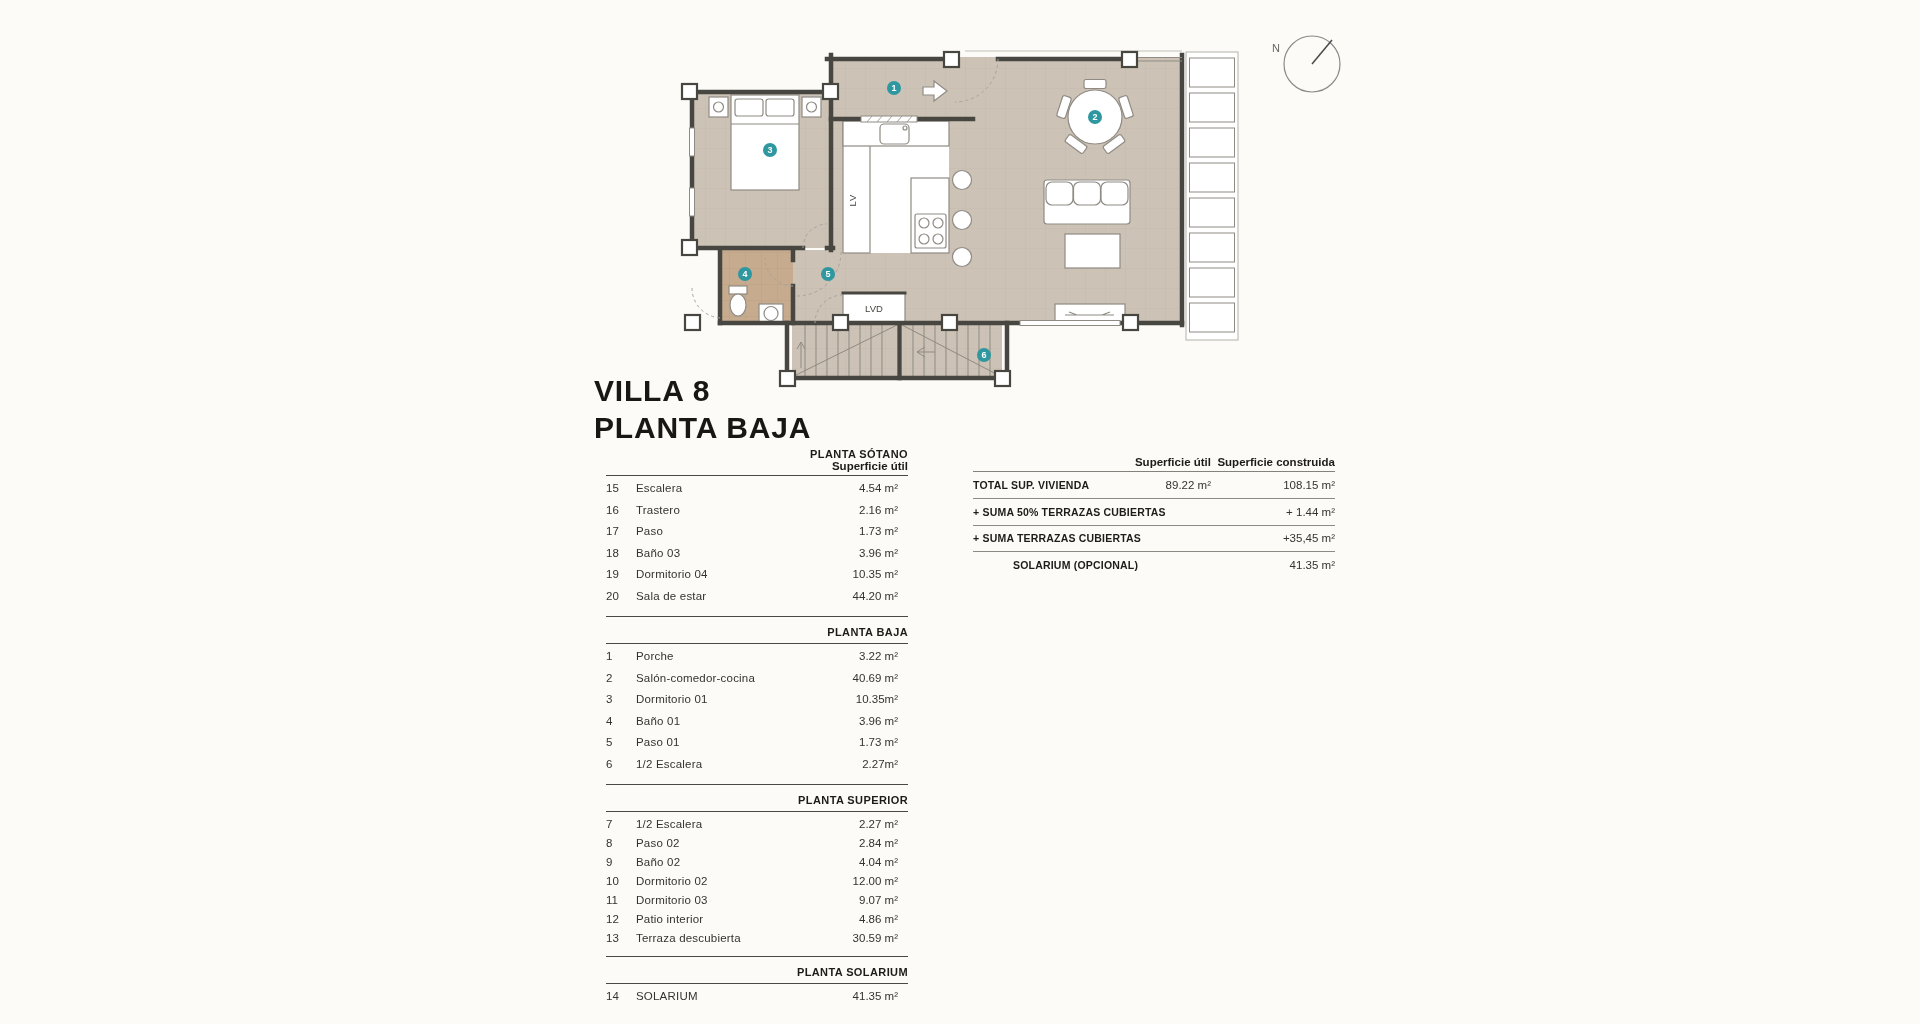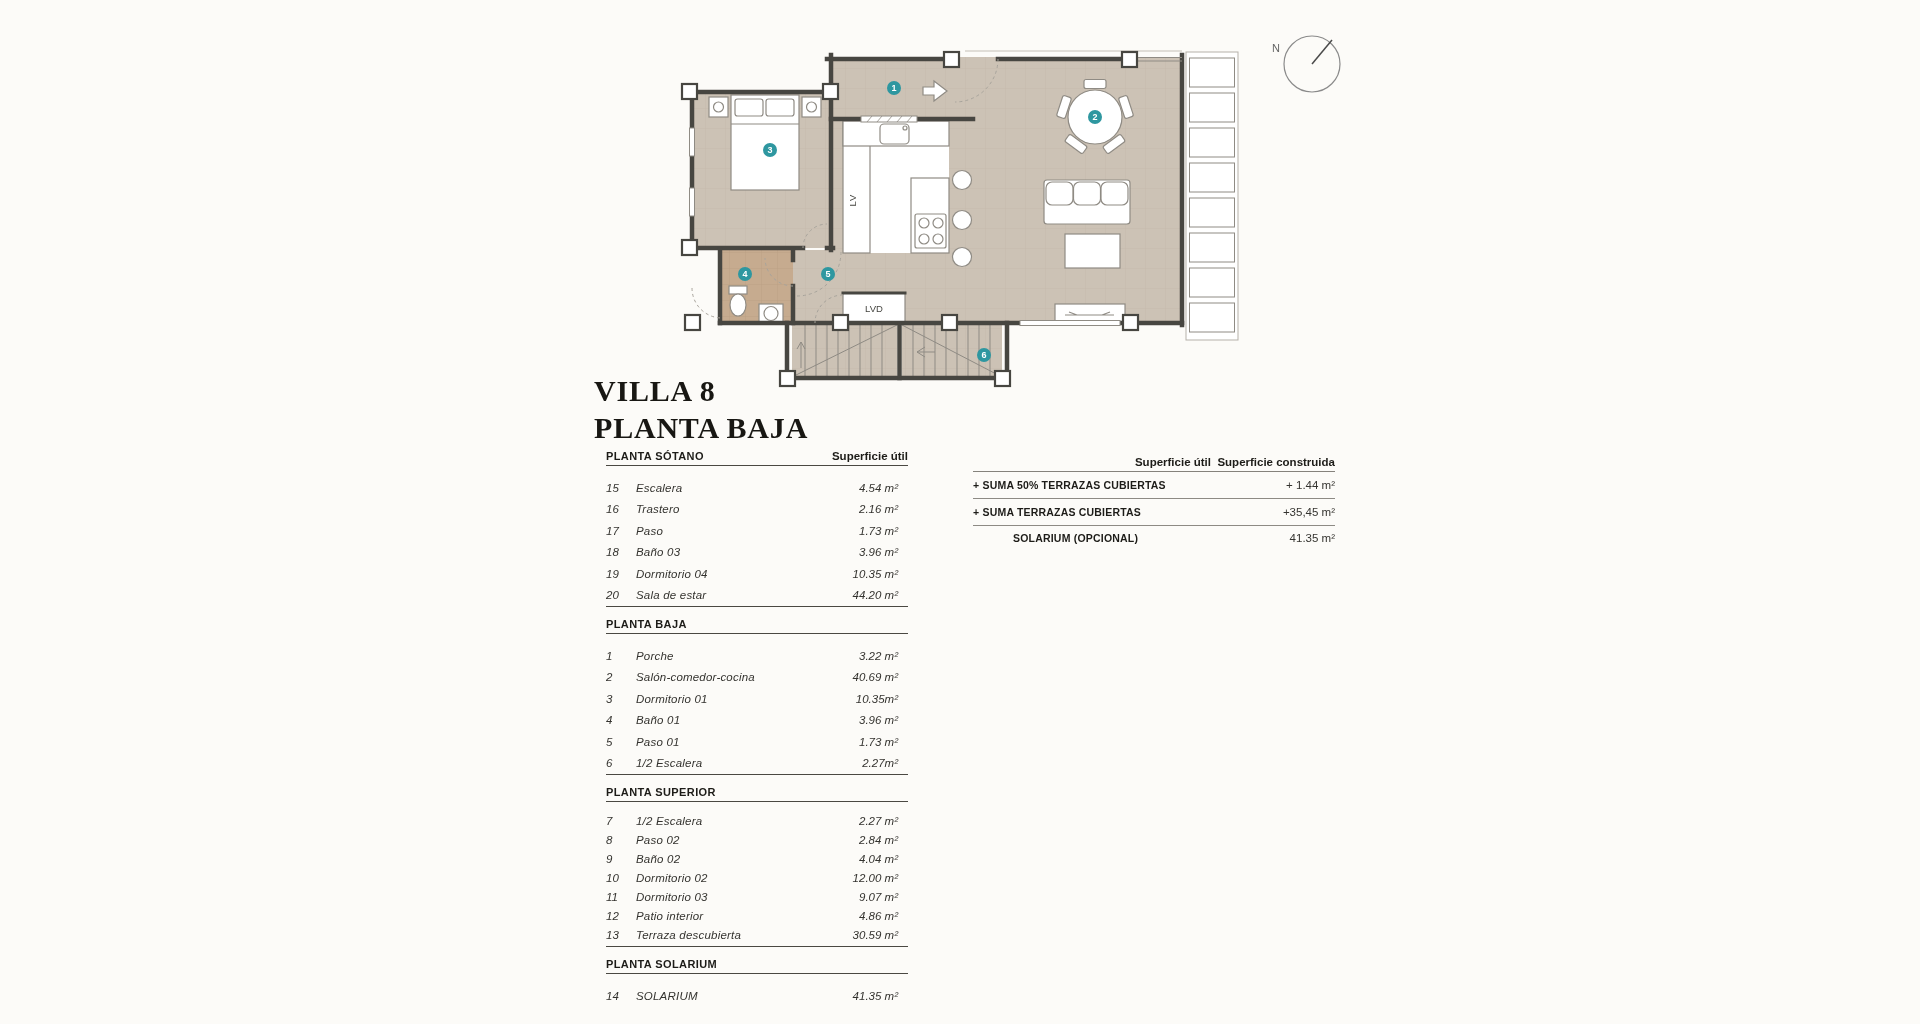--- a/index.html
+++ b/index.html
@@ -2,32 +2,32 @@
 <html><head>
 <meta charset="utf-8">
 <style>
   html,body{margin:0;padding:0;background:#e9e8e6;}
   .stage{position:relative;width:1920px;height:1024px;background:#fcfbf8;overflow:hidden;
          font-family:"Liberation Sans",sans-serif;color:#2c2b28;}
   
   .plan-svg{position:absolute;left:665px;top:28px;}
   .compass{position:absolute;left:1262px;top:22px;}
   
-  .title{position:absolute;left:594px;top:372px;font-family:Liberation Serif, serif;
+  .title{position:absolute;left:594px;top:372px;font-family:Liberation Sans, sans-serif;
          font-weight:700;font-size:30px;line-height:37px;letter-spacing:.8px;color:#181713;}
   
   .areas{position:absolute;left:606px;top:448px;width:302px;}
   .section{border-bottom:1.4px solid #4a4842;margin-bottom:9px;}
   .section:last-child{border-bottom:none;}
   .sec-head{display:flex;justify-content:space-between;align-items:flex-end;
-            border-bottom:1.4px solid #4a4842;padding-bottom:3px;min-height:14px;}
+            border-bottom:1.4px solid #4a4842;padding-bottom:3px;min-height:14px;flex-direction:column;}
   .sec-name{font-size:11px;font-weight:700;letter-spacing:.4px;color:#1d1c18;}
   .sec-col{font-size:11.5px;font-weight:700;color:#1d1c18;}
   .sec-rows{padding:6px 0 5px;}
-  .a-row{display:flex;height:21.5px;align-items:flex-end;font-size:11.5px;color:#34332f;font-style:italic;}
+  .a-row{display:flex;height:21.5px;align-items:flex-start;font-size:11.5px;color:#34332f;}
   .sec-rows.tight .a-row{height:19px;}
   .a-num{width:30px;}
   .a-label{flex:1;letter-spacing:.2px;}
   .a-val{text-align:right;padding-right:10px;white-space:nowrap;}
   
   .summary{position:absolute;left:973px;top:448px;width:362px;}
   .s-head{display:flex;align-items:flex-end;height:20px;border-bottom:1.2px solid #85827c;
           font-weight:700;font-size:11.5px;color:#1d1c18;padding-bottom:3px;}
   .s-head .sp{flex:1;}
   .s-row{display:flex;height:25.8px;align-items:center;border-bottom:1.2px solid #8d8a84;}
@@ -407,20 +407,25 @@
     </div>
   </div>
 
   <div class="summary">
     <div class="s-head">
       <span class="sp"></span>
       <span class="col-u">Superficie útil</span>
       <span class="col-b">Superficie construida</span>
     </div>
     <div id="summary-rows">
+    <div class="s-row">
+      <span class="s-label">TOTAL SUP. VIVIENDA</span>
+      <span class="col-u s-val">89.22 m²</span>
+      <span class="col-b s-val">108.15 m²</span>
+    </div>
 
 
     <div class="s-row">
       <span class="s-label">+ SUMA 50% TERRAZAS CUBIERTAS</span>
       <span class="col-u s-val"></span>
       <span class="col-b s-val">+ 1.44 m²</span>
     </div>
 
     <div class="s-row">
       <span class="s-label">+ SUMA TERRAZAS CUBIERTAS</span>

